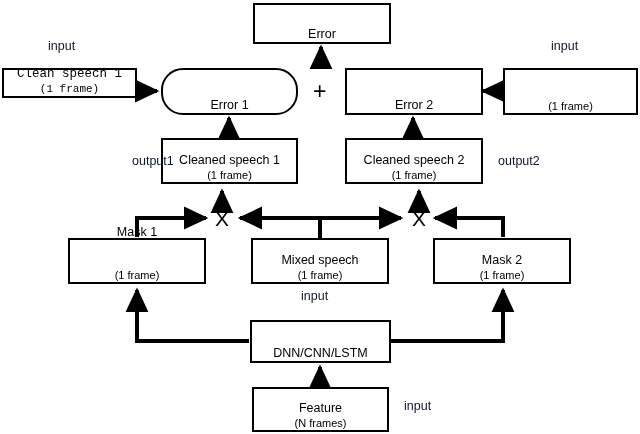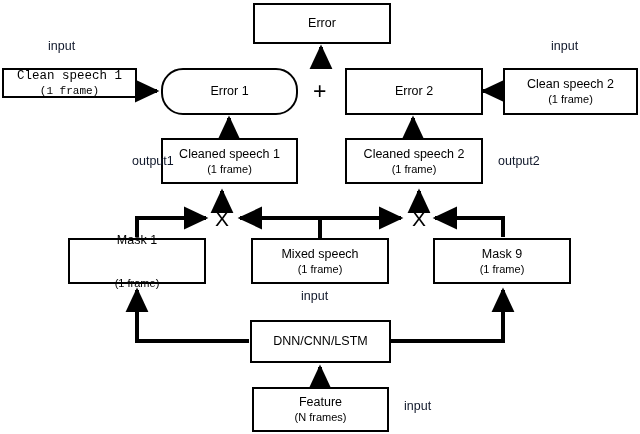--- a/index.html
+++ b/index.html
@@ -23,21 +23,21 @@
     height: 434px;
   }
   .box {
     position: absolute;
     box-sizing: border-box;
     background: #ffffff;
     border: 2px solid #000000;
     display: flex;
     flex-direction: column;
     align-items: center;
-    justify-content: center;
+    justify-content: flex-end;
     color: #000000;
     z-index: 3;
   }
   .box .line1 {
     font-size: 12.5px;
     line-height: 15px;
     white-space: nowrap;
   }
   .box .line2 {
     font-size: 11px;
@@ -119,21 +119,20 @@
 
   <div class="box" style="left:161px; top:68px; width:137px; height:47px;border-radius:22px;">
     <div class="line1">Error 1</div>
   </div>
 
   <div class="box" style="left:345px; top:68px; width:138px; height:47px;">
     <div class="line1">Error 2</div>
   </div>
 
   <div class="box" style="left:503px; top:68px; width:135px; height:47px;">
-    <div class="line1">Clean speech 2</div>
     <div class="line2">(1 frame)</div>
   </div>
 
   <div class="box" style="left:161px; top:138px; width:137px; height:46px;">
     <div class="line1">Cleaned speech 1</div>
     <div class="line2">(1 frame)</div>
   </div>
 
   <div class="box" style="left:345px; top:138px; width:138px; height:46px;">
     <div class="line1">Cleaned speech 2</div>
@@ -144,21 +143,21 @@
     <div class="line1">Mask 1</div>
     <div class="line2">(1 frame)</div>
   </div>
 
   <div class="box" style="left:251px; top:238px; width:138px; height:46px;">
     <div class="line1">Mixed speech</div>
     <div class="line2">(1 frame)</div>
   </div>
 
   <div class="box" style="left:433px; top:238px; width:138px; height:46px;">
-    <div class="line1">Mask 9</div>
+    <div class="line1">Mask 2</div>
     <div class="line2">(1 frame)</div>
   </div>
 
   <div class="box" style="left:252px; top:387px; width:137px; height:45px;">
     <div class="line1">Feature</div>
     <div class="line2">(N frames)</div>
   </div>
 
   <div class="box" style="left:250px; top:320px; width:141px; height:43px;">
     <div class="line1">DNN/CNN/LSTM</div>

